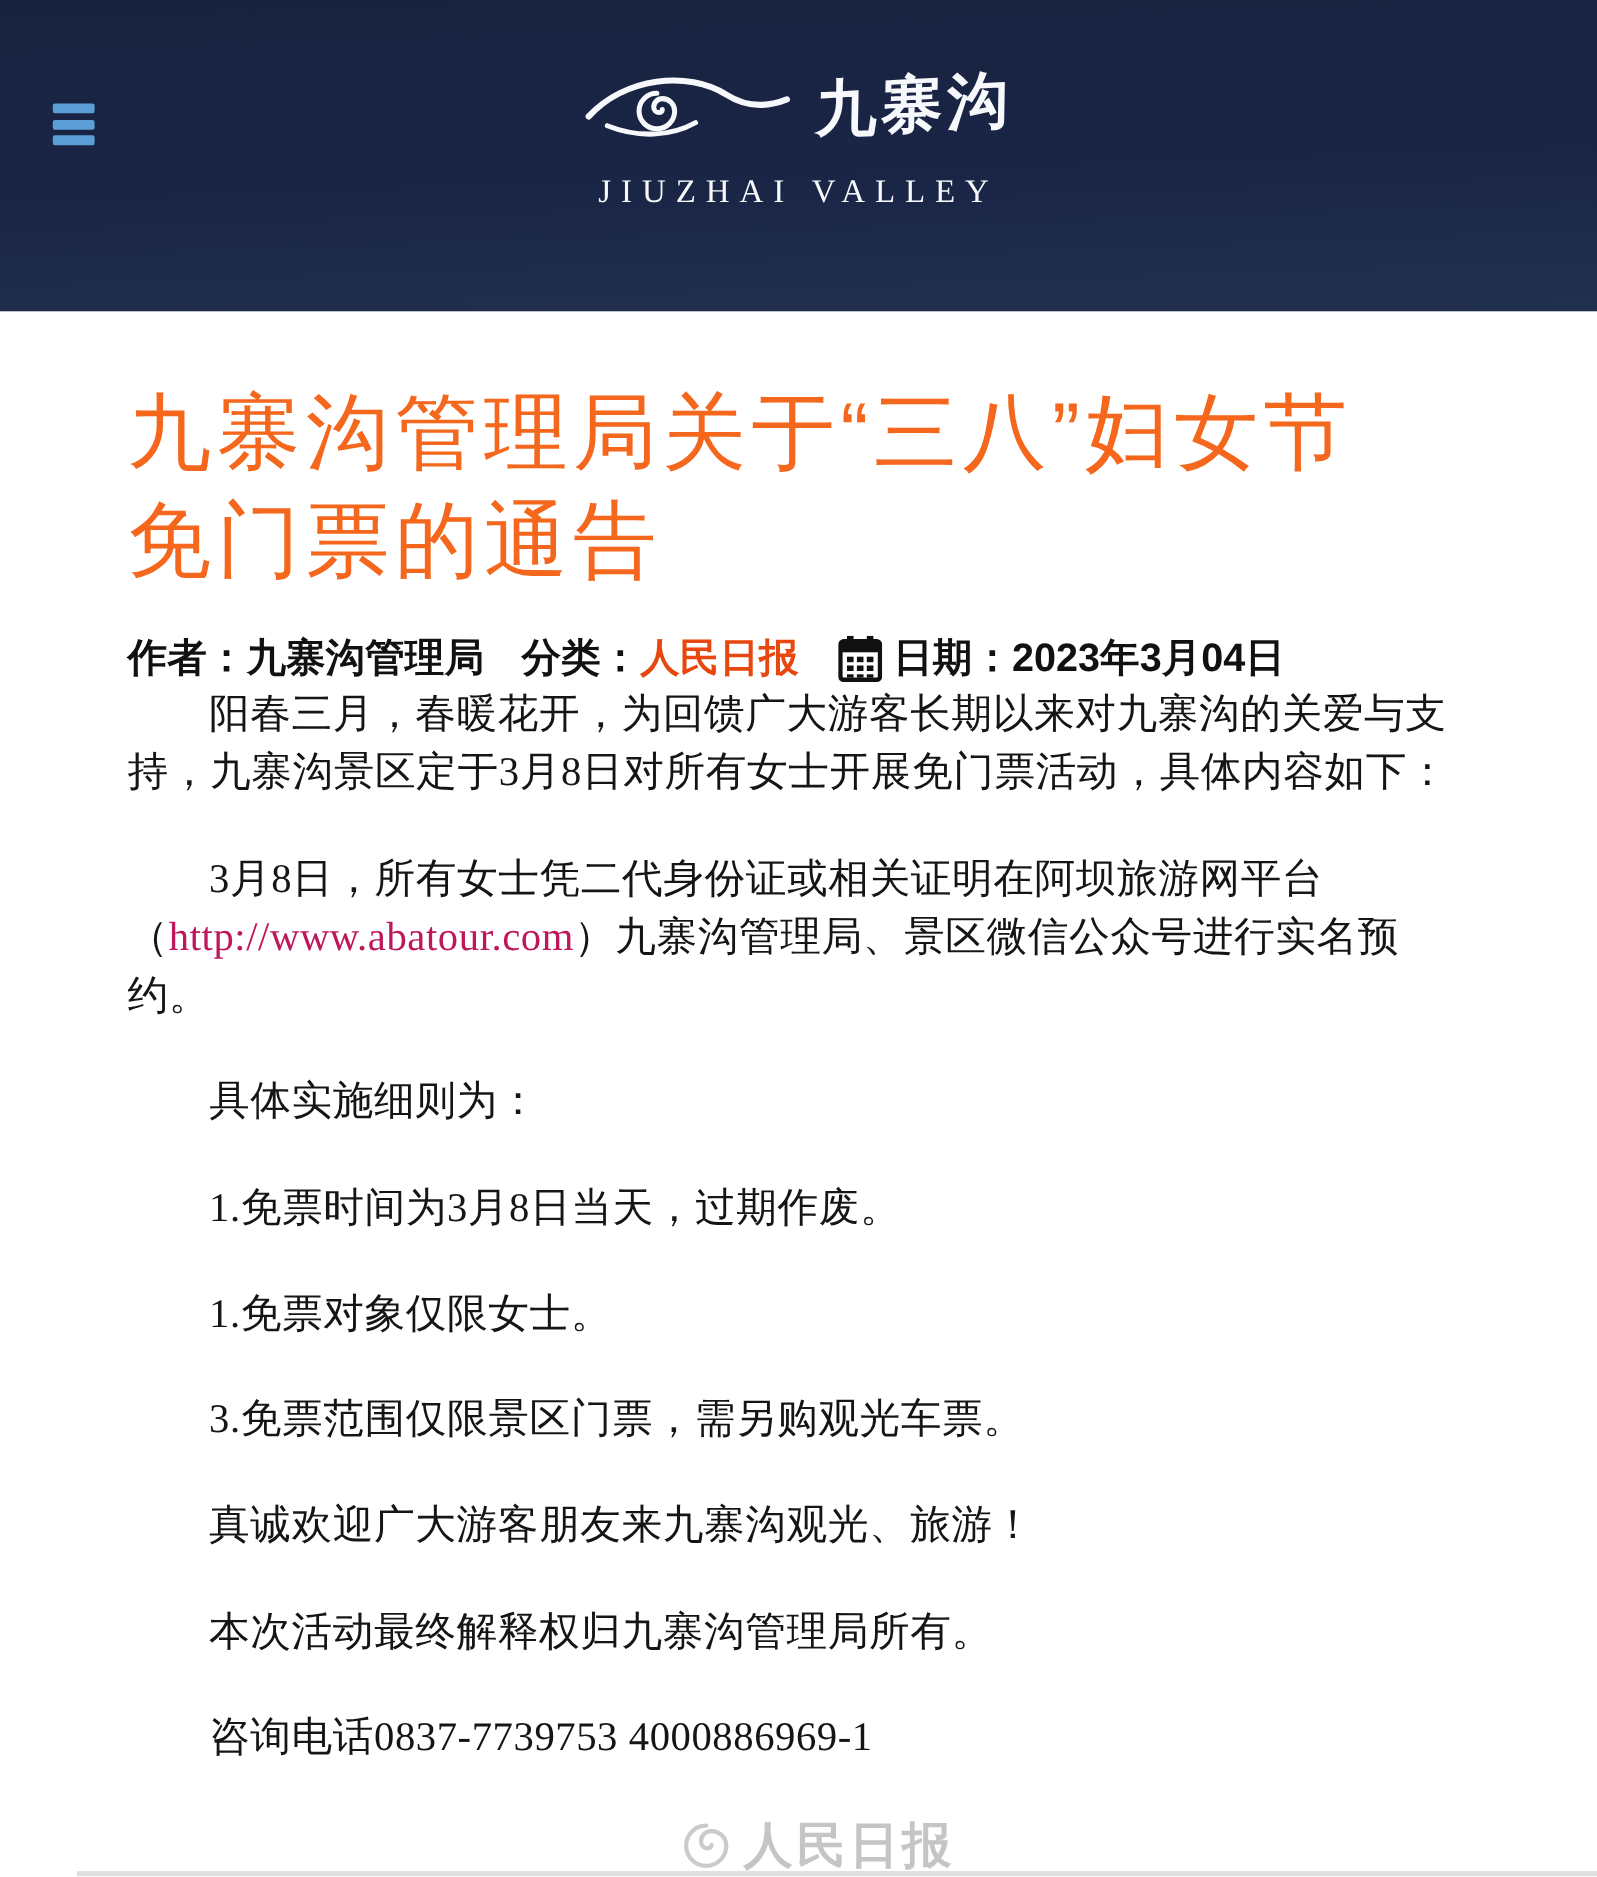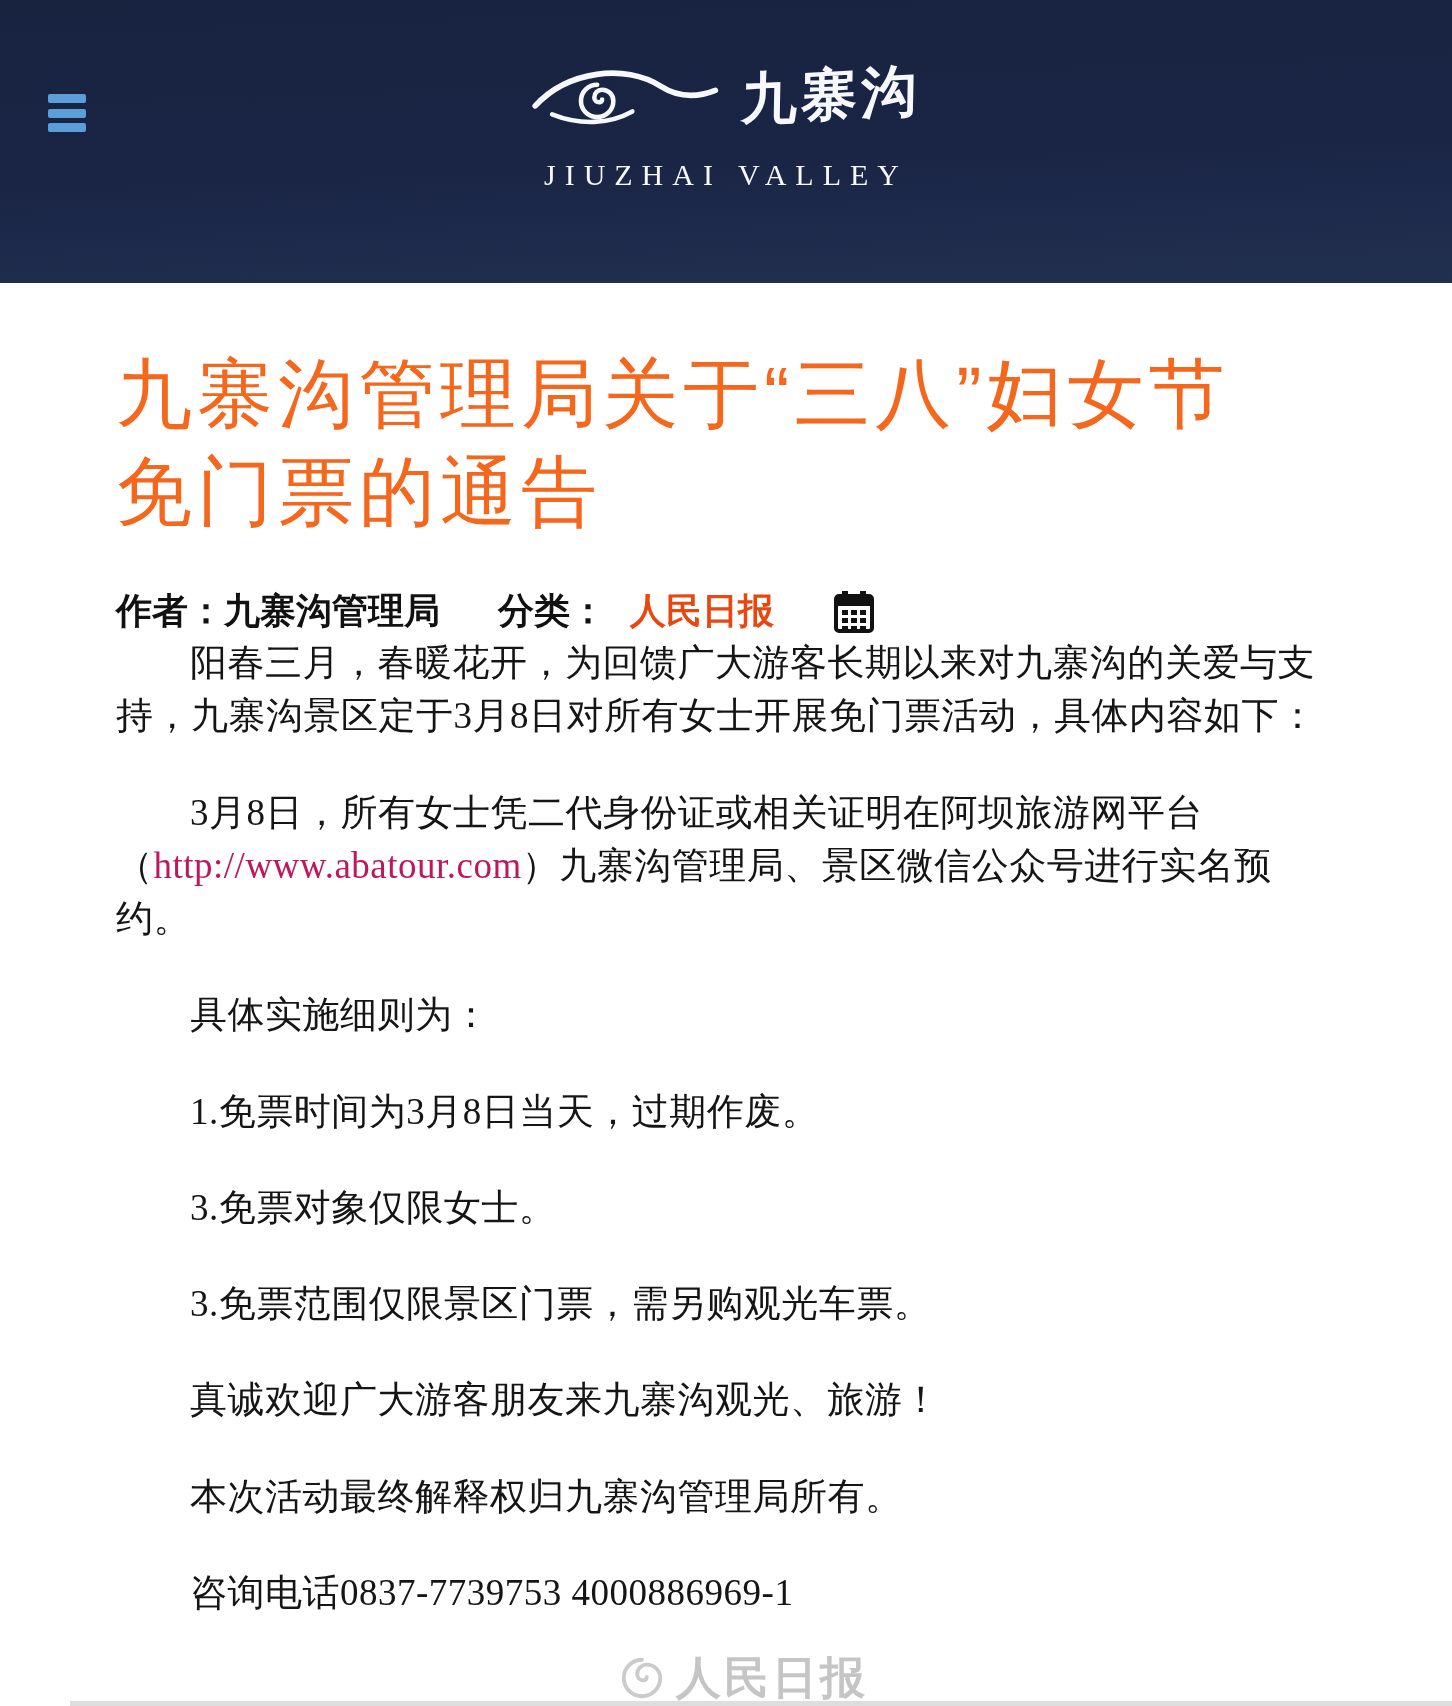--- a/index.html
+++ b/index.html
@@ -50,25 +50,24 @@
   
   .content{ padding:62px 112px 0 116px; }
   .title{
     color:#F4671C;
     font-size:76px; font-weight:normal;
     letter-spacing:5px; line-height:1.29;
   }
   .title .tl{ display:block; }
 
   .meta{
-    margin-top:46px;
+    margin-top:33px;
     display:flex; align-items:center; flex-wrap:nowrap;
     font-size:36px; font-weight:bold; color:#111111;
     white-space:nowrap;
-    gap:24px;
   }
   .meta .m-author{ margin-right:34px; }
   .meta .m-cat-label{ }
   .meta .category-link{ color:#E8480F; text-decoration:none; cursor:pointer; }
   .meta .cal{ margin:0 10px 0 36px; flex:0 0 auto; }
 
   .body-text{ }
   .para{
     font-family:"Liberation Serif","DejaVu Serif",serif;
     font-size:37px; line-height:1.44; color:#151515;
@@ -146,30 +145,31 @@
             <rect x="17" y="19" width="6" height="5"></rect>
             <rect x="26" y="19" width="6" height="5"></rect>
           <rect x="8" y="27" width="6" height="5"></rect>
             <rect x="17" y="27" width="6" height="5"></rect>
             <rect x="26" y="27" width="6" height="5"></rect>
           <rect x="8" y="35" width="6" height="3"></rect>
             <rect x="17" y="35" width="6" height="3"></rect>
             <rect x="26" y="35" width="6" height="3"></rect>
         </g>
       </svg>
+      <span><span>日期：</span><span>2023年3月04日</span></span>
     </div>
 
     <div class="body-text">
       <p class="para">阳春三月，春暖花开，为回馈广大游客长期以来对九寨沟的关爱与支持，九寨沟景区定于3月8日对所有女士开展免门票活动，具体内容如下：</p>
 
       <p class="para"><span>3月8日，所有女士凭二代身份证或相关证明在阿坝旅游网平台（</span><a class="url">http://www.abatour.com</a><span>）九寨沟管理局、景区微信公众号进行实名预约。</span></p>
 
       <p class="para">具体实施细则为：</p>
       <p class="para">1.免票时间为3月8日当天，过期作废。</p>
-      <p class="para">3.免票对象仅限女士。</p>
+      <p class="para">1.免票对象仅限女士。</p>
       <p class="para">3.免票范围仅限景区门票，需另购观光车票。</p>
       <p class="para">真诚欢迎广大游客朋友来九寨沟观光、旅游！</p>
       <p class="para">本次活动最终解释权归九寨沟管理局所有。</p>
       <p class="para">咨询电话0837-7739753 4000886969-1</p>
     </div>
   </main>
 
   <div class="watermark">
     <svg width="48" height="48" viewBox="0 0 50 50" fill="none" stroke="rgba(150,150,150,0.9)" stroke-width="4" stroke-linecap="round">
       <path d="M25,6 a19,19 0 1,0 19,19 a14,14 0 0,0 -14,-14 a10,10 0 0,0 -10,10 a6.5,6.5 0 0,0 6.5,6.5 a3.5,3.5 0 0,0 3.5,-3.5"></path>

